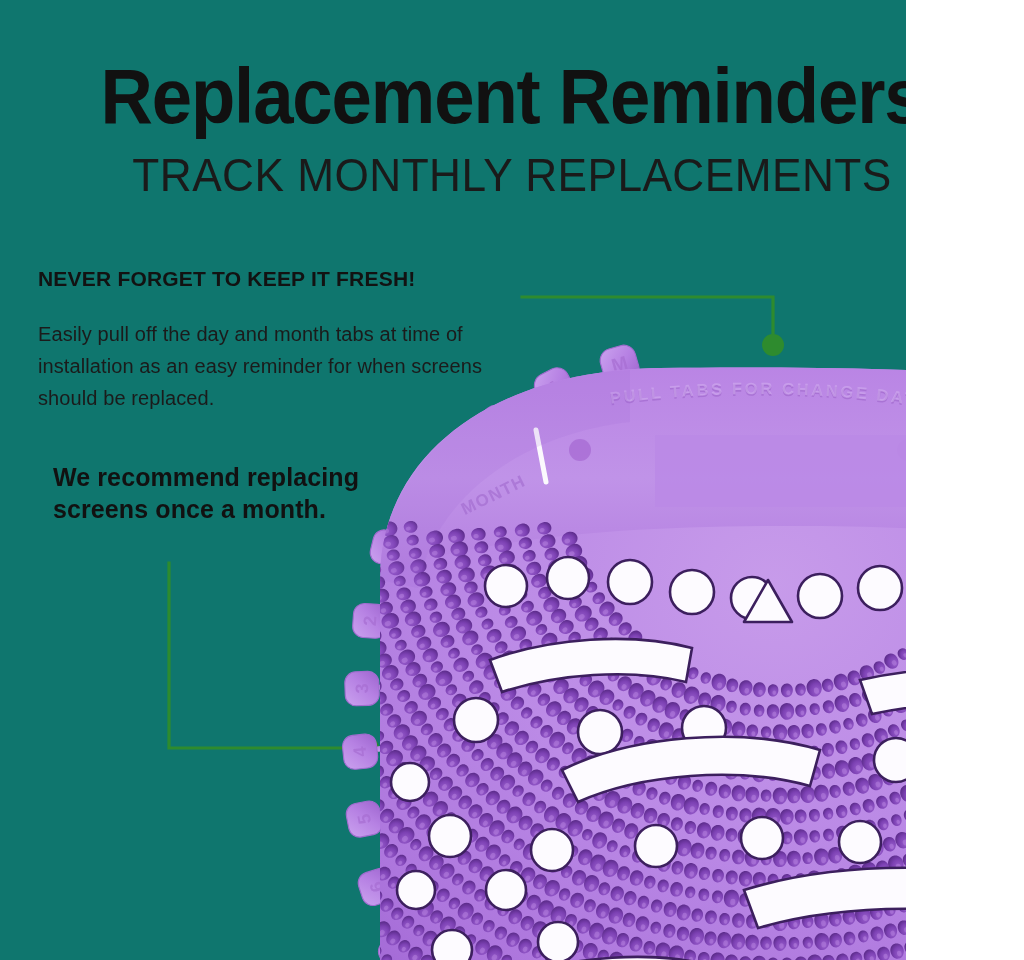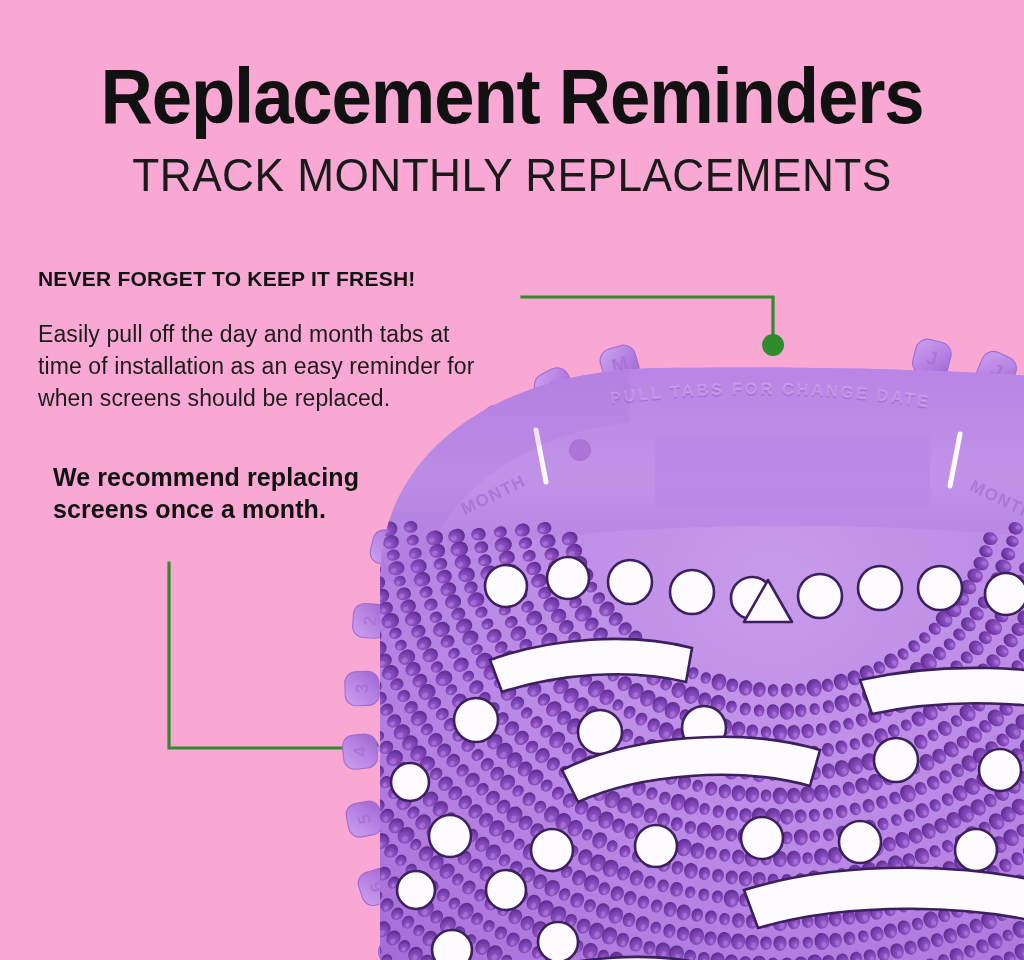--- a/index.html
+++ b/index.html
@@ -3,21 +3,21 @@
 <meta charset="utf-8">
 <title>Replacement Reminders</title>
 <style>
   html,body{margin:0;padding:0;}
   body{
     width:1024px;height:960px;overflow:hidden;position:relative;
     background:#ffffff;
     font-family:"Liberation Sans","DejaVu Sans",sans-serif;
     -webkit-font-smoothing:antialiased;
   }
-  #stage{position:absolute;inset:0;width:1024px;height:960px;overflow:hidden;background:#f9a8d4;}
+  #stage{position:absolute;inset:0;width:906px;height:960px;overflow:hidden;background:#0f766e;}
 
   
   .header{position:absolute;left:0;top:0;width:1024px;text-align:center;}
   .title{
     font-size:78px;line-height:1.0;font-weight:700;color:#111111;
     letter-spacing:-1.2px;margin:0;padding-top:57px;
     transform:scaleX(.93);transform-origin:center top;
     white-space:nowrap;
   }
   .subtitle{
@@ -27,21 +27,21 @@
     white-space:nowrap;
   }
 
   
   .copy{position:absolute;left:38px;top:267px;width:470px;}
   .kicker{
     font-size:21px;font-weight:700;color:#121212;letter-spacing:.2px;
     margin:0 0 27px 0;white-space:nowrap;
   }
   .para{
-    font-size:23px;line-height:32px;font-weight:400;color:#1b1b1b;
+    font-size:20px;line-height:32px;font-weight:400;color:#1b1b1b;
     margin:0;letter-spacing:.1px;width:452px;
   }
   .recommend{
     font-size:25px;line-height:32px;font-weight:700;color:#111111;
     margin:47px 0 0 15px;letter-spacing:.1px;width:400px;
   }
 
   
   .conn{position:absolute;pointer-events:none;}
   .conn svg{display:block;overflow:visible;}

